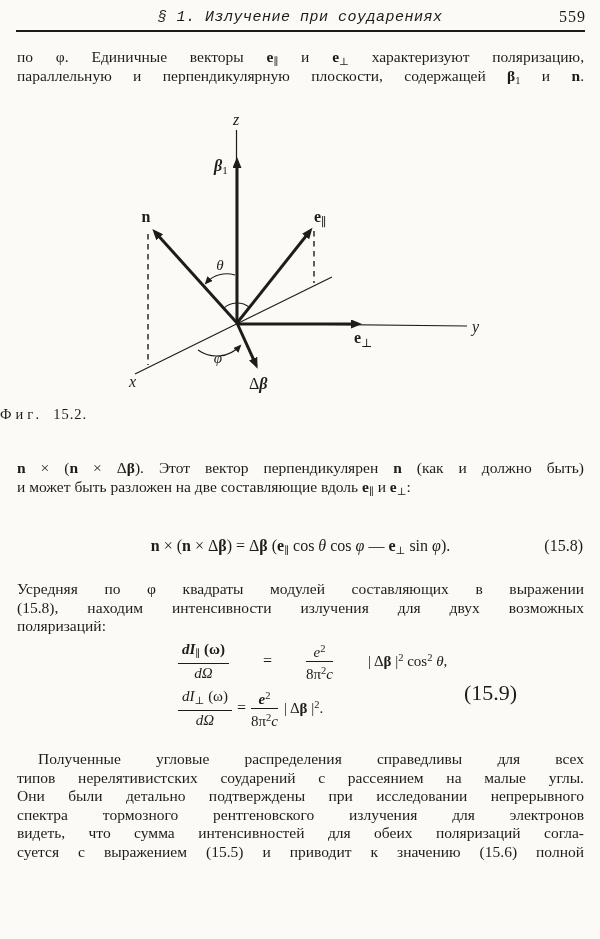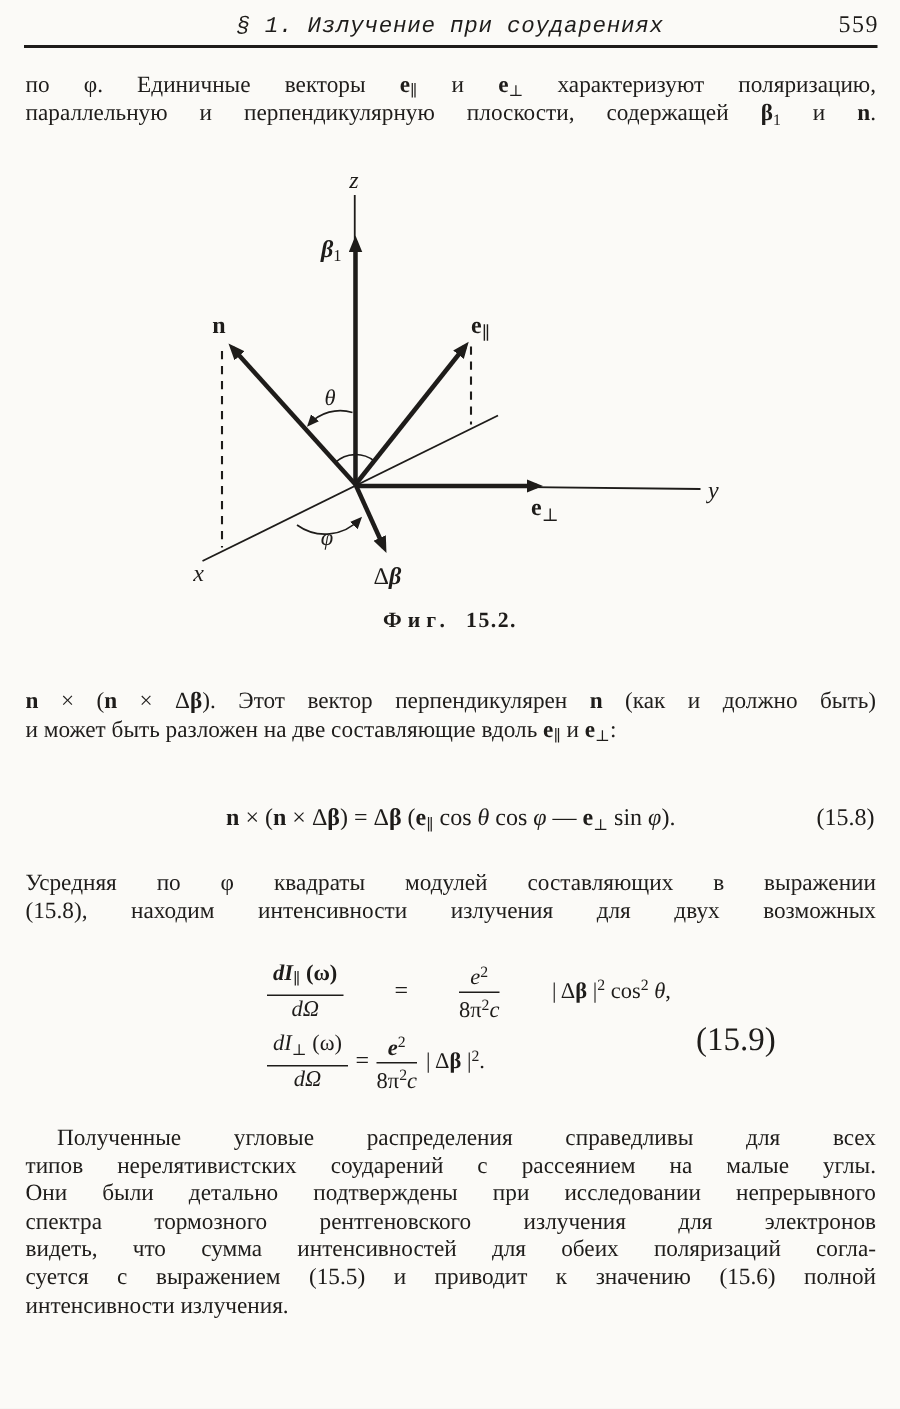--- a/index.html
+++ b/index.html
@@ -29,21 +29,21 @@
   .i { font-style:italic; }
   .bi { font-weight:bold; font-style:italic; }
   .sub { font-size:10.5px; vertical-align:-3px; }
   .sup { font-size:10.5px; vertical-align:5px; }
 
   .fig { position:absolute; left:0; top:110px; color:var(--ink); }
   .fig text { fill:currentColor; font-family:"Liberation Serif","DejaVu Serif",serif; }
   .axis-lbl { font-style:italic; font-size:16px; }
   .vec-lbl  { font-weight:bold; font-size:16px; }
   .ang-lbl  { font-style:italic; font-size:15px; }
-  .caption { position:absolute; top:406px; left:0; width:100%; text-align:center; font-size:14.5px; font-weight:bold; }
+  .caption { position:absolute; top:406px; left:0; width:100%; font-size:14.5px; font-weight:normal; }
   .caption .cap-label { letter-spacing:4px; }
   .caption .cap-num { margin-left:10px; letter-spacing:1px; }
 
   .eqrow158 { position:absolute; left:17px; top:535px; width:567px; text-align:center; font-size:16px; line-height:22px; }
   .eqnum158 { position:absolute; right:17px; top:535px; font-size:16px; line-height:22px; }
 
   .eqline { position:absolute; display:flex; align-items:center; height:40px; font-size:15px; white-space:nowrap; }
   .eqline .eqsign { margin:0 5px; font-size:16px; }
   .frac { display:inline-block; text-align:center; vertical-align:middle; }
   .frac .fn { display:block; padding:0 4px 1px; border-bottom:1.4px solid var(--ink); line-height:16px; }
@@ -114,20 +114,21 @@
     <div class="tline"><span class="b">n</span><span> × (</span><span class="b">n</span><span> × Δ</span><span class="b">β</span><span>). Этот вектор перпендикулярен </span><span class="b">n</span><span> (как и должно быть)</span></div>
     <div class="tline last"><span>и может быть разложен на две составляющие вдоль </span><span class="b">e</span><span class="sub">∥</span><span> и </span><span class="b">e</span><span class="sub">⊥</span><span>:</span></div>
   </div>
 
   <div class="eqrow158"><span class="b">n</span><span> × (</span><span class="b">n</span><span> × Δ</span><span class="b">β</span><span>) = Δ</span><span class="b">β</span><span> (</span><span class="b">e</span><span class="sub">∥</span><span> cos </span><span class="i">θ</span><span> cos </span><span class="i">φ</span><span> — </span><span class="b">e</span><span class="sub">⊥</span><span> sin </span><span class="i">φ</span><span>).</span></div>
   <div class="eqnum158">(15.8)</div>
 
   <div class="para" style="top:580px;">
     <div class="tline"><span>Усредняя по φ квадраты модулей составляющих в выражении</span></div>
     <div class="tline"><span>(15.8), находим интенсивности излучения для двух возможных</span></div>
+    <div class="tline last"><span>поляризаций:</span></div>
   </div>
 
   <div class="eqline" style="left:178px; top:641px;gap:29px;">
     <span class="frac">
         <span class="fn"><span class="bi">dI</span><span class="sub">∥</span><span class="b"> (ω)</span></span>
         <span class="fd"><span class="i">dΩ</span></span>
       </span>
     <span class="eqsign">=</span>
     <span class="frac">
         <span class="fn"><span class="i">e</span><span class="sup">2</span></span>
@@ -149,16 +150,15 @@
   </div>
   <div class="eqnum159">(15.9)</div>
 
   <div class="para" style="top:750px;">
     <div class="tline ind"><span>Полученные угловые распределения справедливы для всех</span></div>
     <div class="tline"><span>типов нерелятивистских соударений с рассеянием на малые углы.</span></div>
     <div class="tline"><span>Они были детально подтверждены при исследовании непрерывного</span></div>
     <div class="tline"><span>спектра тормозного рентгеновского излучения для электронов</span></div>
     <div class="tline"><span>видеть, что сумма интенсивностей для обеих поляризаций согла-</span></div>
     <div class="tline"><span>суется с выражением (15.5) и приводит к значению (15.6) полной</span></div>
-    <div class="tline last"><span>интенсивности излучения.</span></div>
   </div>
 
 </div>
 
 </body></html>

